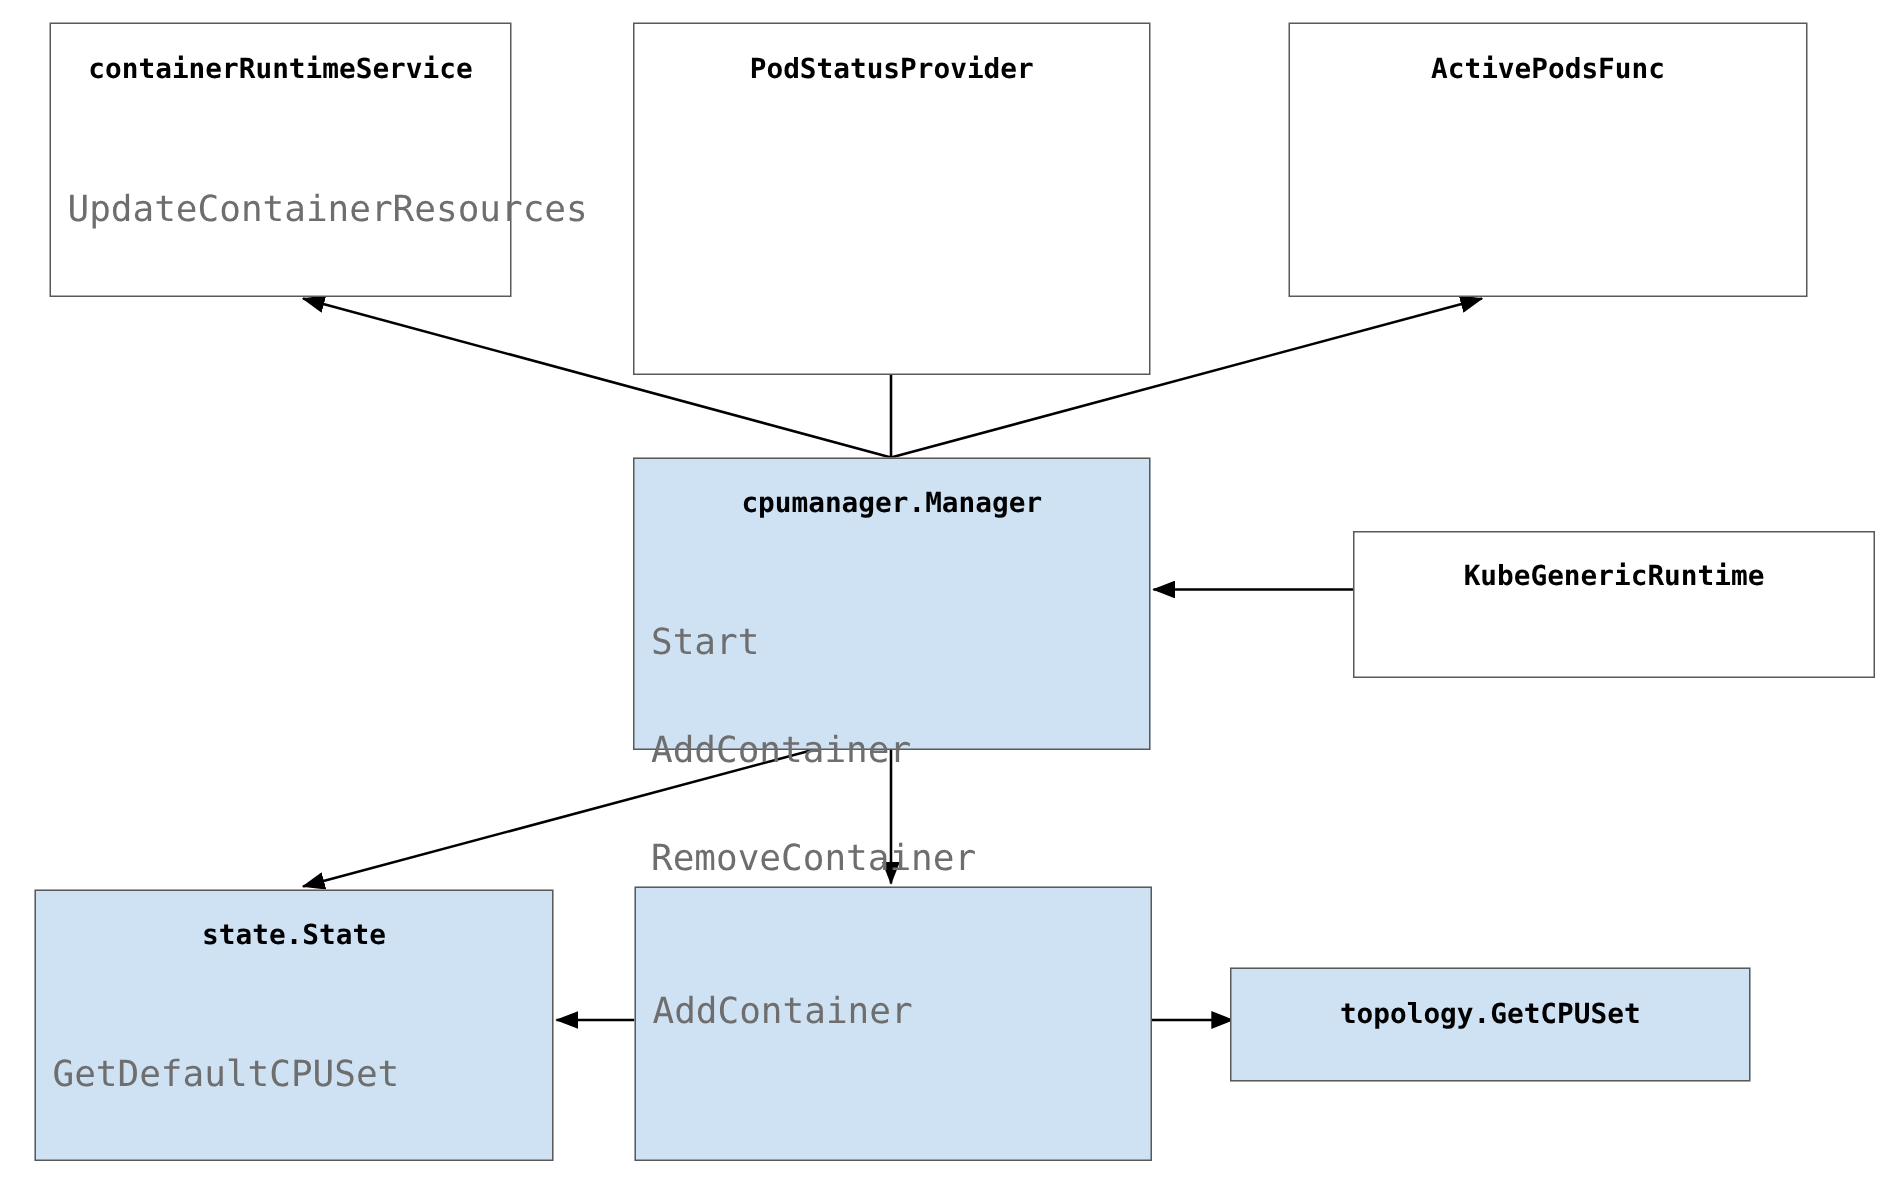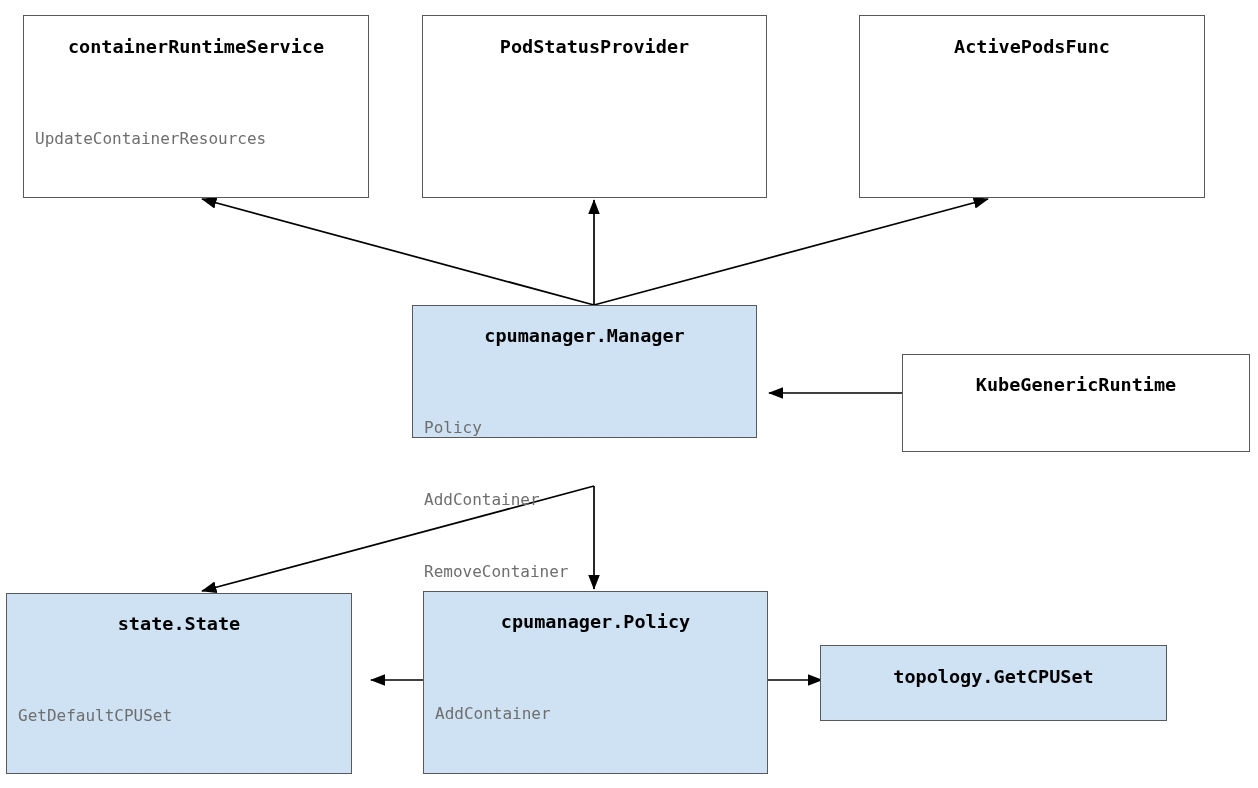--- a/index.html
+++ b/index.html
@@ -38,34 +38,34 @@
     text-align: center;
     font-family: "DejaVu Sans Mono", monospace;
     font-weight: bold;
     font-size: 18.5px;
     color: #000000;
     letter-spacing: 0px;
     white-space: nowrap;
   }
   .node-methods {
     font-family: "DejaVu Sans Mono", monospace;
-    font-size: 16px;
+    font-size: 24px;
     color: #6e6e6e;
     line-height: 24px;
     white-space: pre;
   }
   .node-methods div { white-space: pre; }
 
   
-  #n-containerRuntimeService { left: 23px;  top: 15px;  width: 346px; height: 183px; }
-  #n-podStatusProvider       { left: 422px; top: 15px;  width: 345px; height: 183px; }
+  #n-containerRuntimeService { left: 33px;  top: 15px;  width: 308px; height: 183px; }
+  #n-podStatusProvider       { left: 422px; top: 15px;  width: 345px; height: 235px; }
   #n-activePodsFunc          { left: 859px; top: 15px;  width: 346px; height: 183px; }
-  #n-cpumanagerManager       { left: 412px; top: 305px; width: 345px; height: 133px; }
+  #n-cpumanagerManager       { left: 422px; top: 305px; width: 345px; height: 195px; }
   #n-kubeGenericRuntime      { left: 902px; top: 354px; width: 348px; height: 98px; }
-  #n-stateState              { left: 6px;  top: 593px; width: 346px; height: 181px; }
+  #n-stateState              { left: 23px;  top: 593px; width: 346px; height: 181px; }
   #n-cpumanagerPolicy        { left: 423px; top: 591px; width: 345px; height: 183px; }
   #n-topologyTopology        { left: 820px; top: 645px; width: 347px; height: 76px; }
 
   #n-containerRuntimeService .node-title { margin-top: 20px; }
   #n-containerRuntimeService .node-methods { margin-top: 22px; margin-left: 11px; }
   #n-podStatusProvider .node-title { margin-top: 20px; }
   #n-activePodsFunc .node-title { margin-top: 20px; }
   #n-cpumanagerManager .node-title { margin-top: 19px; }
   #n-cpumanagerManager .node-methods { margin-top: 22px; margin-left: 11px; }
   #n-kubeGenericRuntime .node-title { margin-top: 19px; }
@@ -115,42 +115,41 @@
     <div class="node-title">PodStatusProvider</div>
   </div>
 
   <div class="node" id="n-activePodsFunc">
     <div class="node-title">ActivePodsFunc</div>
   </div>
 
   <div class="node filled" id="n-cpumanagerManager">
     <div class="node-title">cpumanager.Manager</div>
     <div class="node-methods">
-      <div>Policy</div>
+      <div>Start</div>
       <div>AddContainer</div>
       <div>RemoveContainer</div>
       <div>State</div>
     </div>
   </div>
 
   <div class="node" id="n-kubeGenericRuntime">
     <div class="node-title">KubeGenericRuntime</div>
   </div>
 
   <div class="node filled" id="n-stateState">
     <div class="node-title">state.State</div>
     <div class="node-methods">
       <div>GetDefaultCPUSet</div>
       
       
     </div>
   </div>
 
   <div class="node filled" id="n-cpumanagerPolicy">
-    <div class="node-title">cpumanager.Policy</div>
     <div class="node-methods">
       <div>AddContainer</div>
       
     </div>
   </div>
 
   <div class="node filled" id="n-topologyTopology">
     <div class="node-title">topology.GetCPUSet</div>
   </div>
 

